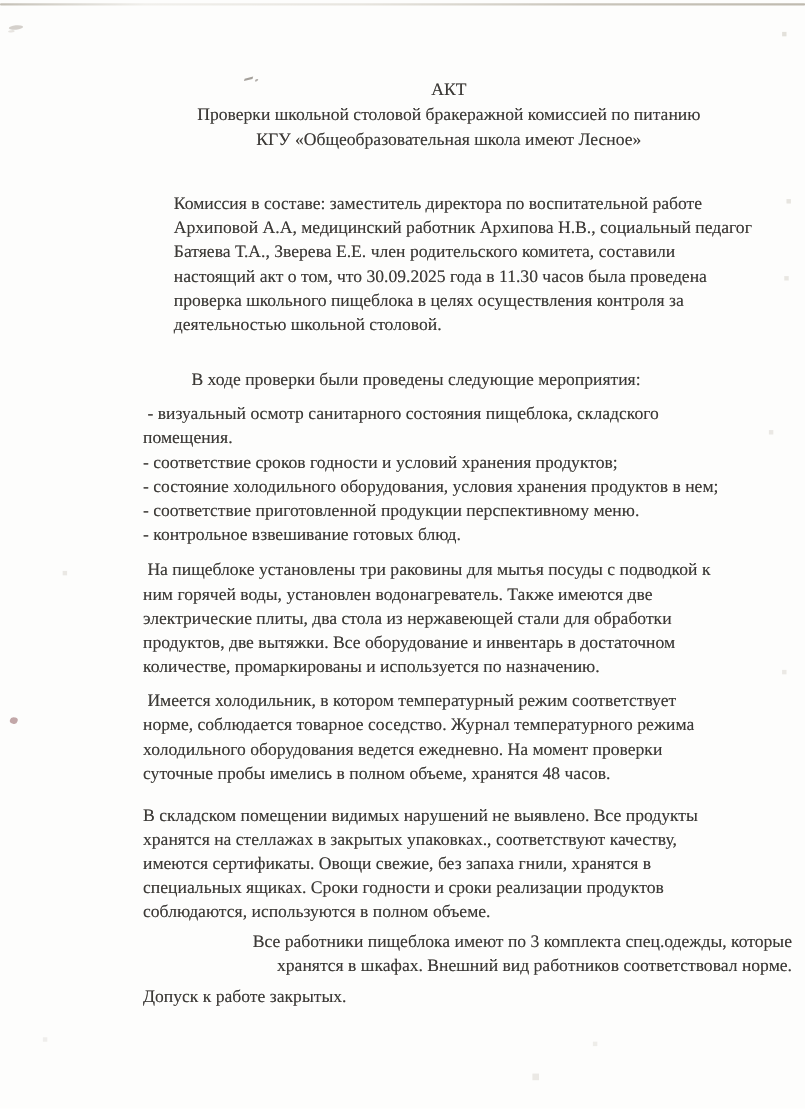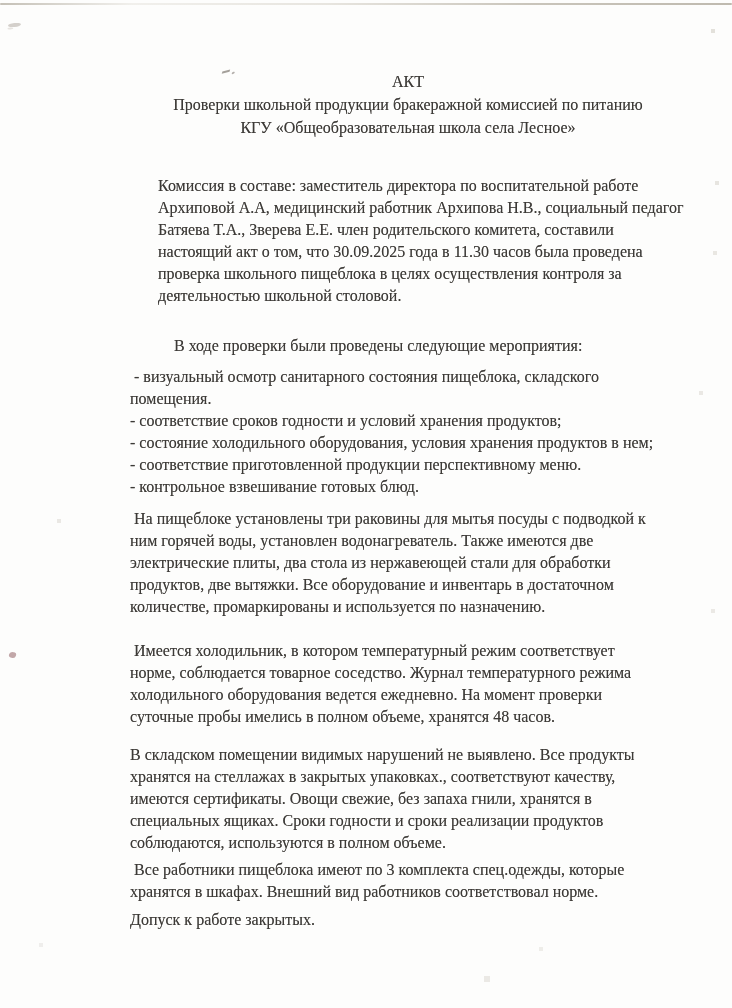--- a/index.html
+++ b/index.html
@@ -120,44 +120,44 @@
     line-height: 23px;
     margin: 0 0 36px 0;
   }
   .para {
     margin: 0 0 7px 0;
     white-space: pre-line;
   }
   .p-commission { margin-bottom: 5px; margin-left: 28px; }
   .p-intro      { text-indent: 44px; margin-bottom: 9px; margin-top: 28px; }
   .p-checklist  { margin-bottom: 10px; }
-  .p-equipment  { margin-bottom: 22px; }
+  .p-equipment  { margin-bottom: 9px; }
   .p-dishes     { margin-bottom: 7px; }
   .p-fridge     { margin-bottom: 16px; }
   .p-storage    { margin-bottom: 5px; }
-  .p-staff      { margin-bottom: 6px; }
+  .p-staff      { margin-bottom: 6px; text-align: right; }
   .p-admission  { margin-bottom: 0; }
 </style>
 </head>
 <body>
 
 <div class="page">
 
   <div class="top-scan-line"></div>
   <div class="smudge-top-left"></div>
   <div class="smudge-near-title"></div>
   <div class="smudge-left-red"></div>
   <div class="speckles"></div>
 
   <div class="doc">
 
     <div class="heading">
       <div>АКТ</div>
-      <div>Проверки школьной продукции бракеражной комиссией по питанию</div>
-      <div>КГУ «Общеобразовательная школа села Лесное»</div>
+      <div>Проверки школьной столовой бракеражной комиссией по питанию</div>
+      <div>КГУ «Общеобразовательная школа имеют Лесное»</div>
     </div>
 
     <p class="para p-commission">Комиссия в составе: заместитель директора по воспитательной работе
 Архиповой А.А, медицинский работник Архипова Н.В., социальный педагог
 Батяева Т.А., Зверева Е.Е. член родительского комитета, составили
 настоящий акт о том, что 30.09.2025 года в 11.30 часов была проведена
 проверка школьного пищеблока в целях осуществления контроля за
 деятельностью школьной столовой.</p>
 
     <p class="para p-intro">В ходе проверки были проведены следующие мероприятия:</p>

